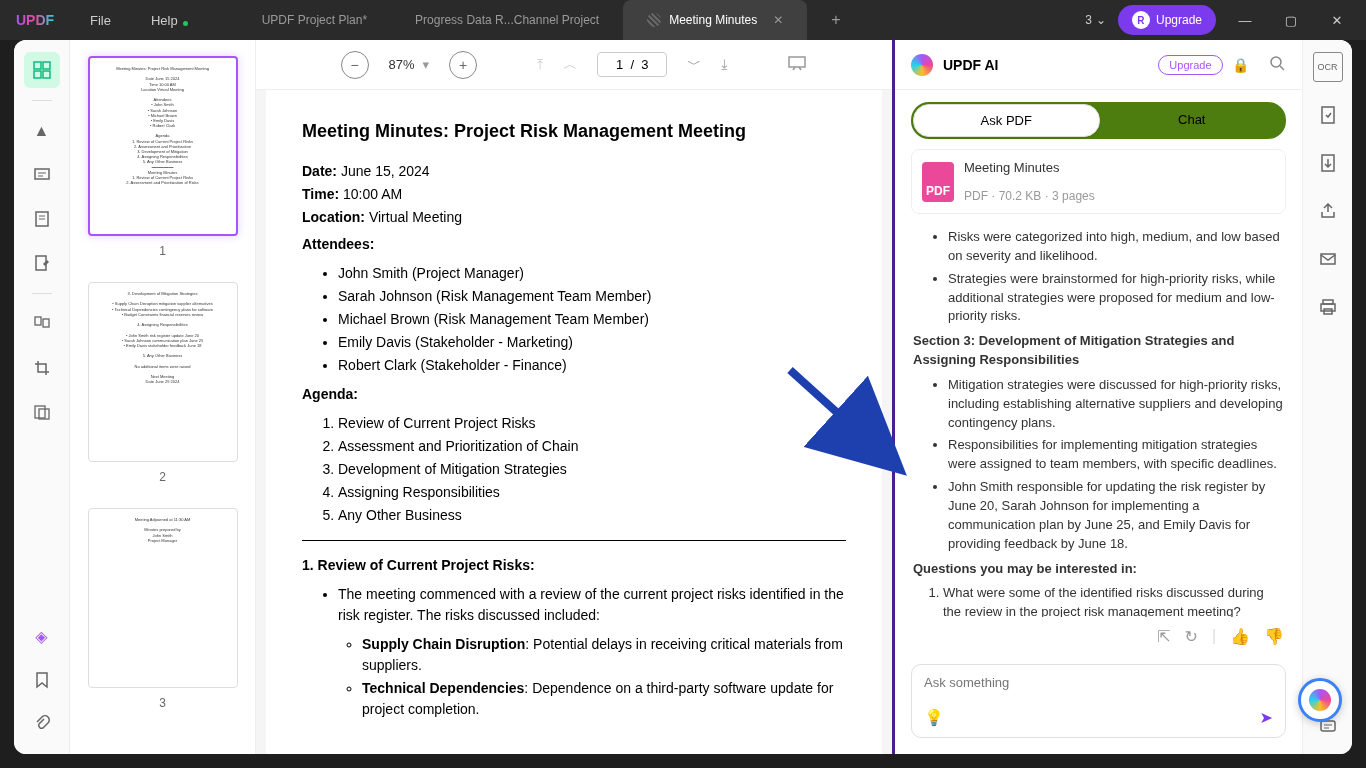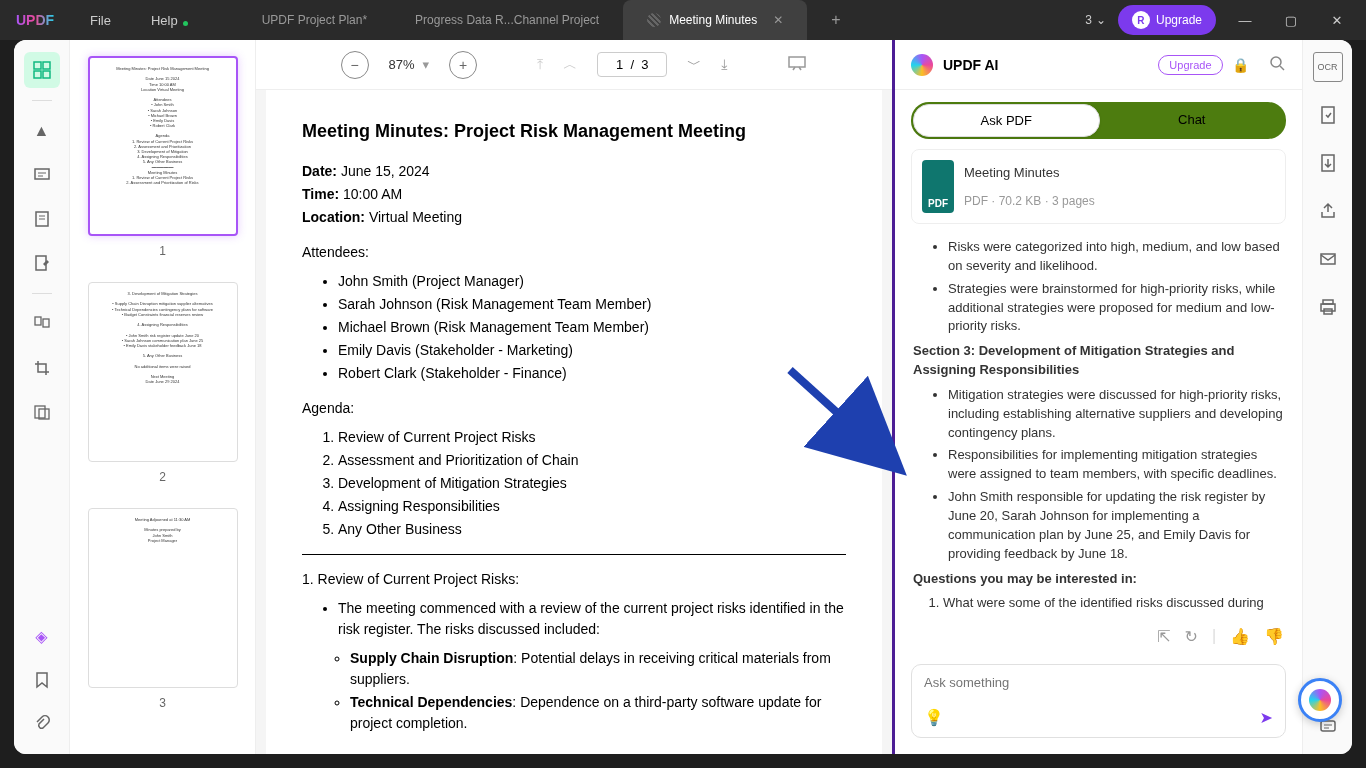--- a/index.html
+++ b/index.html
@@ -35,38 +35,38 @@
 .doc-toolbar{height:50px;background:#fff;border-bottom:1px solid #eee;display:flex;align-items:center;justify-content:center;gap:20px}
 .zoom-btn{width:28px;height:28px;border:1.5px solid #888;border-radius:50%;display:flex;align-items:center;justify-content:center;cursor:pointer;color:#666;font-size:14px}
 .zoom-val{font-size:13px;color:#333;display:flex;align-items:center;gap:8px}
 .page-input{border:1px solid #ccc;border-radius:4px;padding:4px 8px;font-size:13px;width:70px;text-align:center}
 .nav-btn{color:#999;cursor:pointer;font-size:14px}
 .doc-content{flex:1;overflow-y:auto;padding:0 10px}
 .page{background:#fff;padding:28px 36px;font-family:'Times New Roman',serif;color:#000;font-size:14px;line-height:1.5}
 .page h1{font-size:18px;font-weight:bold;margin-bottom:16px}
 .page .meta{margin-bottom:2px}
 .page .meta b{font-weight:bold}
-.page .sect{font-weight:normal;margin-top:14px;margin-bottom:8px}
+.page .sect{font-weight:bold;margin-top:6px;margin-bottom:8px}
 .page ul,.page ol{margin-left:36px;margin-bottom:8px}
 .page li{margin-bottom:2px}
 .page hr{margin:14px 0;border:none;border-top:1px solid #000}
-.page .sub{margin-left:48px}
+.page .sub{margin-left:60px}
 .page .sub li{list-style:circle}
 .ai-panel{width:410px;background:#fff;border-left:3px solid #4c1d95;display:flex;flex-direction:column}
 .ai-header{height:50px;display:flex;align-items:center;padding:0 16px;gap:10px;border-bottom:1px solid #eee}
 .ai-logo{width:22px;height:22px;border-radius:50%;background:conic-gradient(#a855f7,#ec4899,#fbbf24,#22d3ee,#a855f7)}
 .ai-title{font-weight:bold;font-size:14px;flex:1}
 .ai-upgrade{border:1px solid #a855f7;color:#a855f7;font-size:11px;padding:3px 10px;border-radius:10px;cursor:pointer}
 .lock{color:#bbb;font-size:14px}
 .search{color:#888;margin-left:8px}
 .ai-tab{flex:1;text-align:center;padding:8px;font-size:13px;cursor:pointer;border-radius:16px}
 .ai-tab.active{background:#fff;border:1px solid #ddd;font-weight:500;box-shadow:0 1px 3px rgba(0,0,0,0.08)}
 .ai-tab-wrap{background:#4d7c0f;border-radius:18px;display:flex;margin:12px 16px 10px;padding:2px}
 .file-card{margin:0 16px 10px;padding:10px;display:flex;gap:10px;align-items:center;border:1px solid #eee;border-radius:8px}
-.file-icon{width:32px;height:53px;background:#0f766e;border-radius:4px;color:#fff;font-size:10px;display:flex;align-items:flex-end;justify-content:center;padding-bottom:4px;font-weight:bold}
+.file-icon{width:32px;height:40px;background:#ec4899;border-radius:4px;color:#fff;font-size:12px;display:flex;align-items:flex-end;justify-content:center;padding-bottom:4px;font-weight:bold}
 .file-info .name{font-size:13px;color:#333}
 .file-info .meta2{font-size:12px;color:#999;margin-top:14px}
 .ai-body{flex:1;overflow-y:auto;padding:4px 18px;font-size:13px;color:#333;line-height:1.45}
 .ai-body ul{list-style:disc;margin-left:35px}
 .ai-body ol{margin-left:30px}
 .ai-body li{margin-bottom:4px}
 .ai-body .heading{font-weight:bold;margin:6px 0}
 .ai-actions{display:flex;justify-content:flex-end;gap:14px;padding:10px 18px;color:#999}
 .ai-actions .sep{color:#ddd}
 .ai-input{margin:8px 16px 16px;border:1px solid #e0e0e0;border-radius:10px;padding:10px 12px;display:flex;flex-direction:column;gap:18px}

